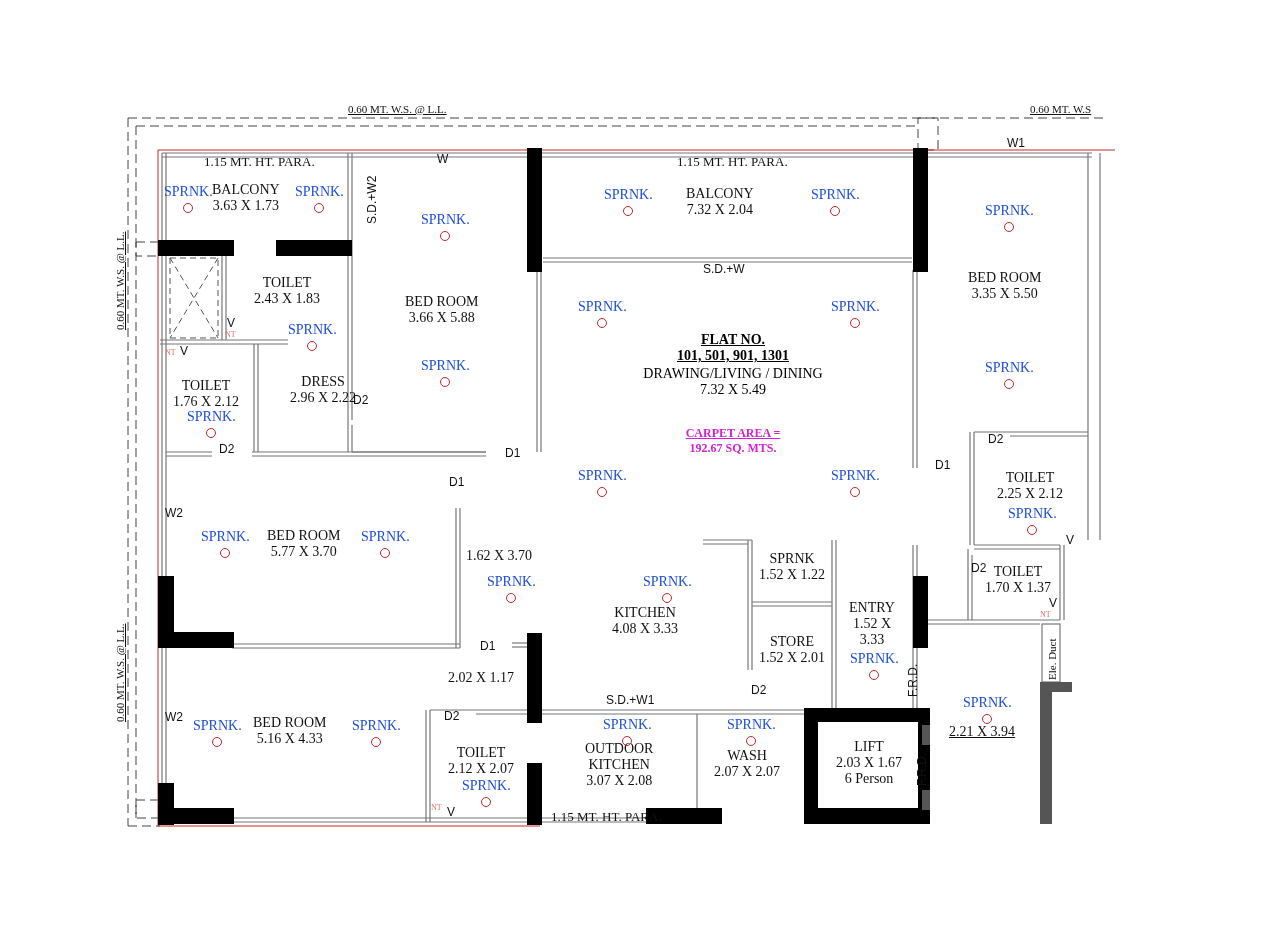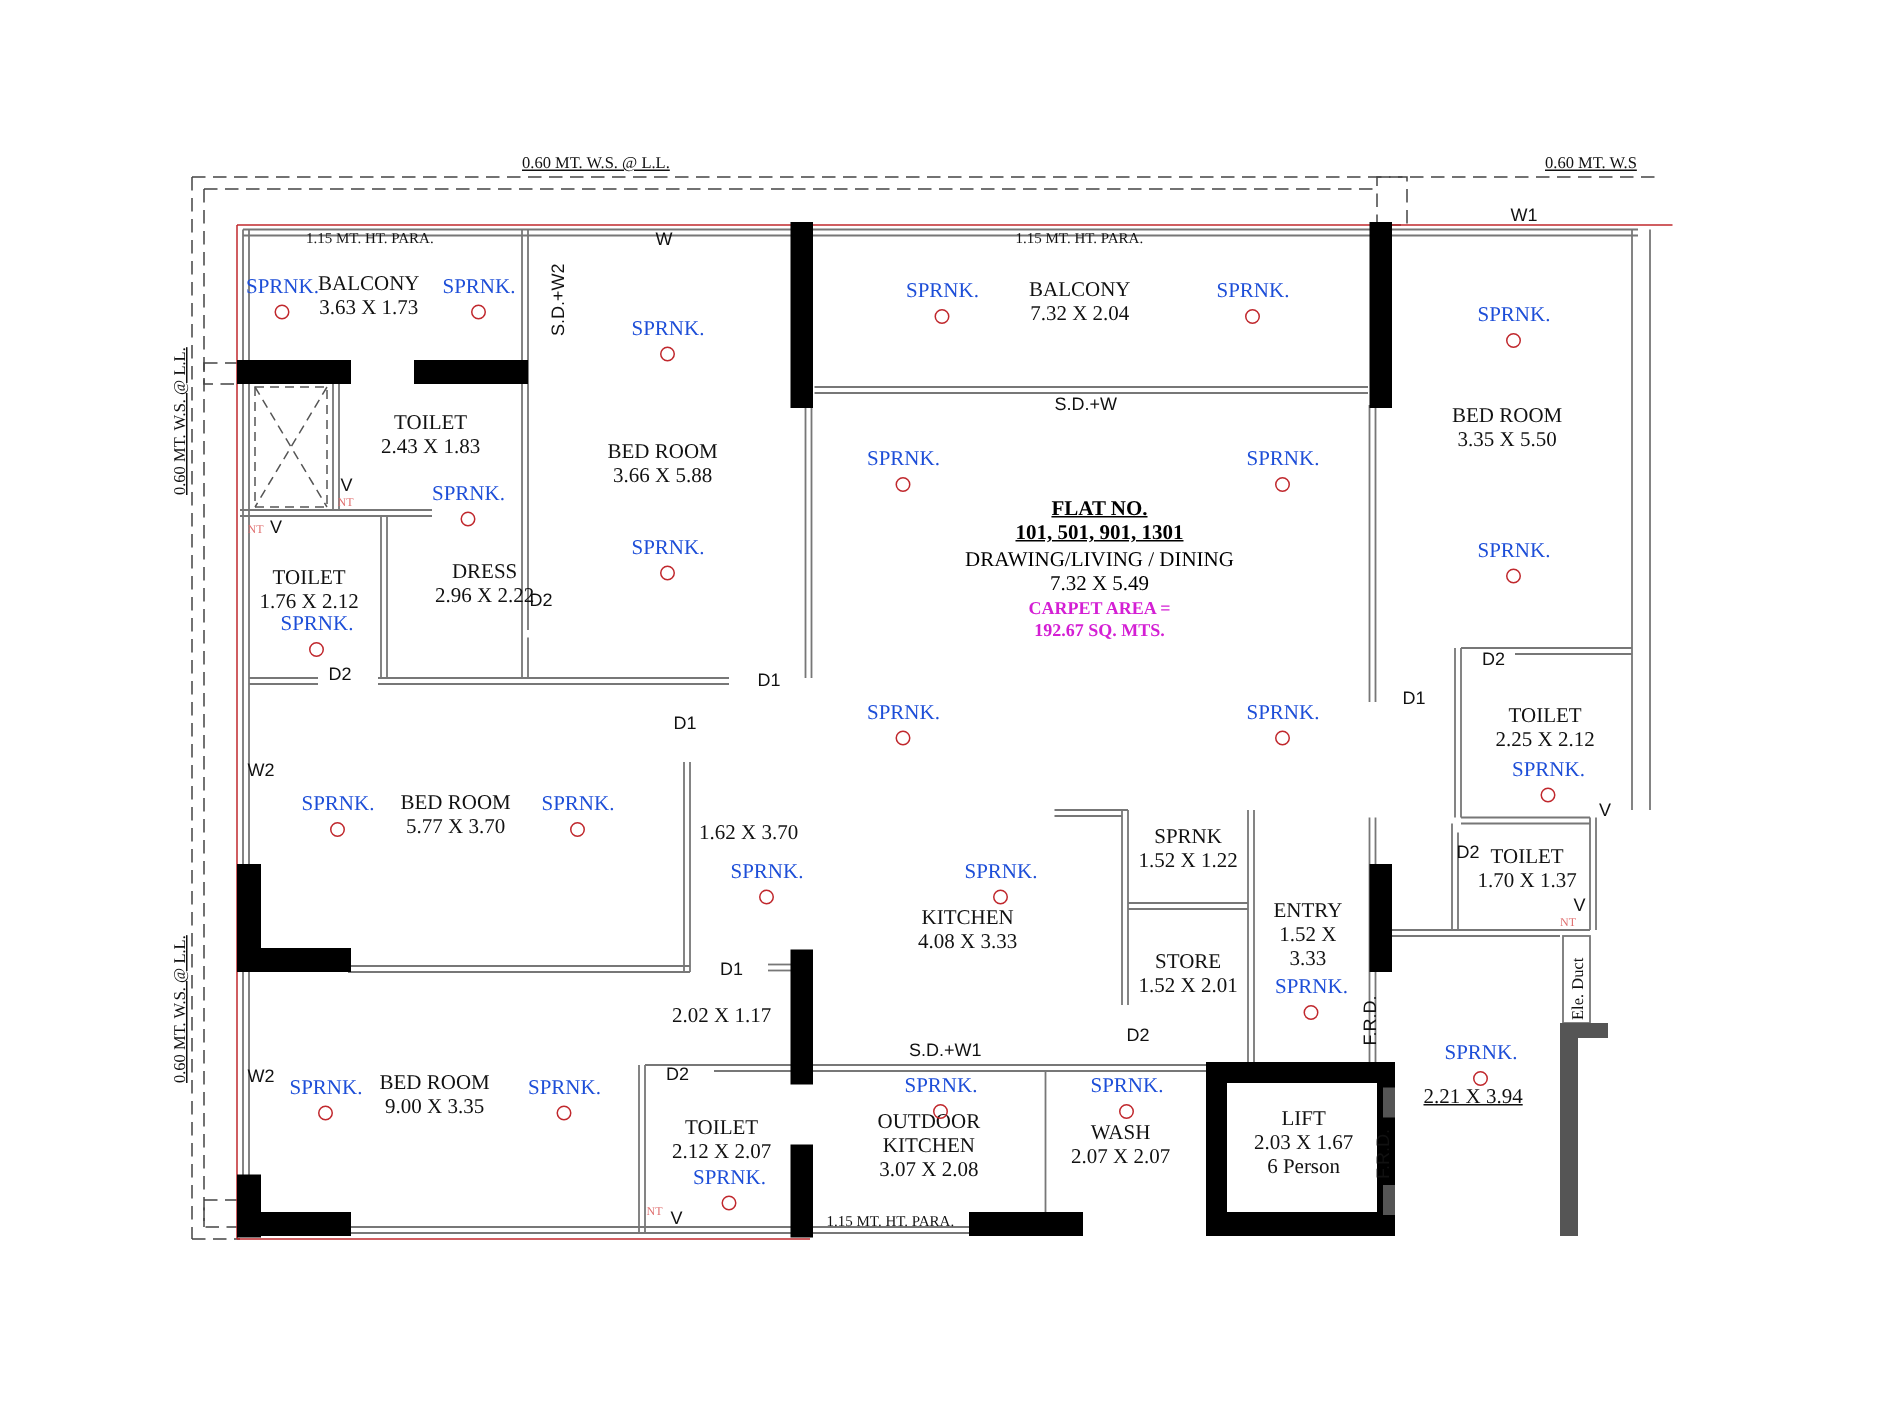--- a/index.html
+++ b/index.html
@@ -4,28 +4,28 @@
 <style>
   html, body { margin:0; padding:0; background:#ffffff; }
   body { width:1265px; height:948px; position:relative; overflow:hidden; font-family:"Liberation Serif", serif; }
   #plan-svg { position:absolute; left:0; top:0; width:1265px; height:948px; }
   .lbl { position:absolute; white-space:nowrap; color:#111; font-family:"Liberation Serif", serif; line-height:1.15; text-align:center; }
   .room { font-size:14px; }
   .room .nm, .room .dim, .room .ex { display:block; }
   .sprnk { position:absolute; color:#1d4ed8; font-family:"Liberation Serif", serif; font-size:14px; text-align:right; white-space:nowrap; line-height:1; }
   .sprnk .dot { display:block; width:8px; height:8px; border:1px solid #c0282d; border-radius:50%; margin:4px auto 0; }
   .tag { position:absolute; font-family:"Liberation Sans", sans-serif; font-size:12px; color:#111; white-space:nowrap; }
-  .small { position:absolute; font-family:"Liberation Serif", serif; font-size:10px; color:#111; white-space:nowrap; }
+  .small { position:absolute; font-family:"Liberation Serif", serif; font-size:13px; color:#111; white-space:nowrap; }
   .ws { position:absolute; font-family:"Liberation Serif", serif; font-size:11px; color:#111; white-space:nowrap; text-decoration:underline; }
   .vert { transform:rotate(-90deg); transform-origin:left top; }
   .title-block { position:absolute; text-align:center; width:240px; font-family:"Liberation Serif", serif; }
   .title-block .t1, .title-block .t2 { font-weight:bold; font-size:14px; text-decoration:underline; display:block; }
   .title-block .t3 { font-size:14px; display:block; margin-top:2px; }
   .title-block .t4 { font-size:14px; display:block; }
-  .title-block .c1 { font-size:12px; font-weight:bold; color:#d41fd4; display:block; }
+  .title-block .c1 { font-size:12px; font-weight:bold; color:#d41fd4; text-decoration:underline; display:block;margin-top:28px; }
   .title-block .c2 { font-size:12px; font-weight:bold; color:#d41fd4; display:block; }
   .nt { position:absolute; font-family:"Liberation Serif", serif; font-size:8px; color:#e07070; }
 </style>
 </head>
 <body>
 
 <svg id="plan-svg" viewBox="0 0 1265 948" xmlns="http://www.w3.org/2000/svg">
 
   <g fill="none" stroke="#444" stroke-width="1" stroke-dasharray="9,5">
     <polyline points="128,118 1105,118"></polyline>
@@ -265,21 +265,21 @@
 <div class="lbl room" style="left:849px;top:600px;">
   <span class="nm">ENTRY</span>
   <span class="dim">1.52 X</span>
   <span class="ex">3.33</span>
 </div>
 <div class="lbl room" style="left:448px;top:670px;">
   <span class="dim">2.02 X 1.17</span>
 </div>
 <div class="lbl room" style="left:253px;top:715px;">
   <span class="nm">BED ROOM</span>
-  <span class="dim">9.00 X 3.35</span>
+  <span class="dim">5.16 X 4.33</span>
 </div>
 <div class="lbl room" style="left:448px;top:745px;">
   <span class="nm">TOILET</span>
   <span class="dim">2.12 X 2.07</span>
 </div>
 <div class="lbl room" style="left:585px;top:741px;">
   <span class="nm">OUTDOOR</span>
   <span class="nm">KITCHEN</span>
   <span class="dim">3.07 X 2.08</span>
 </div>

